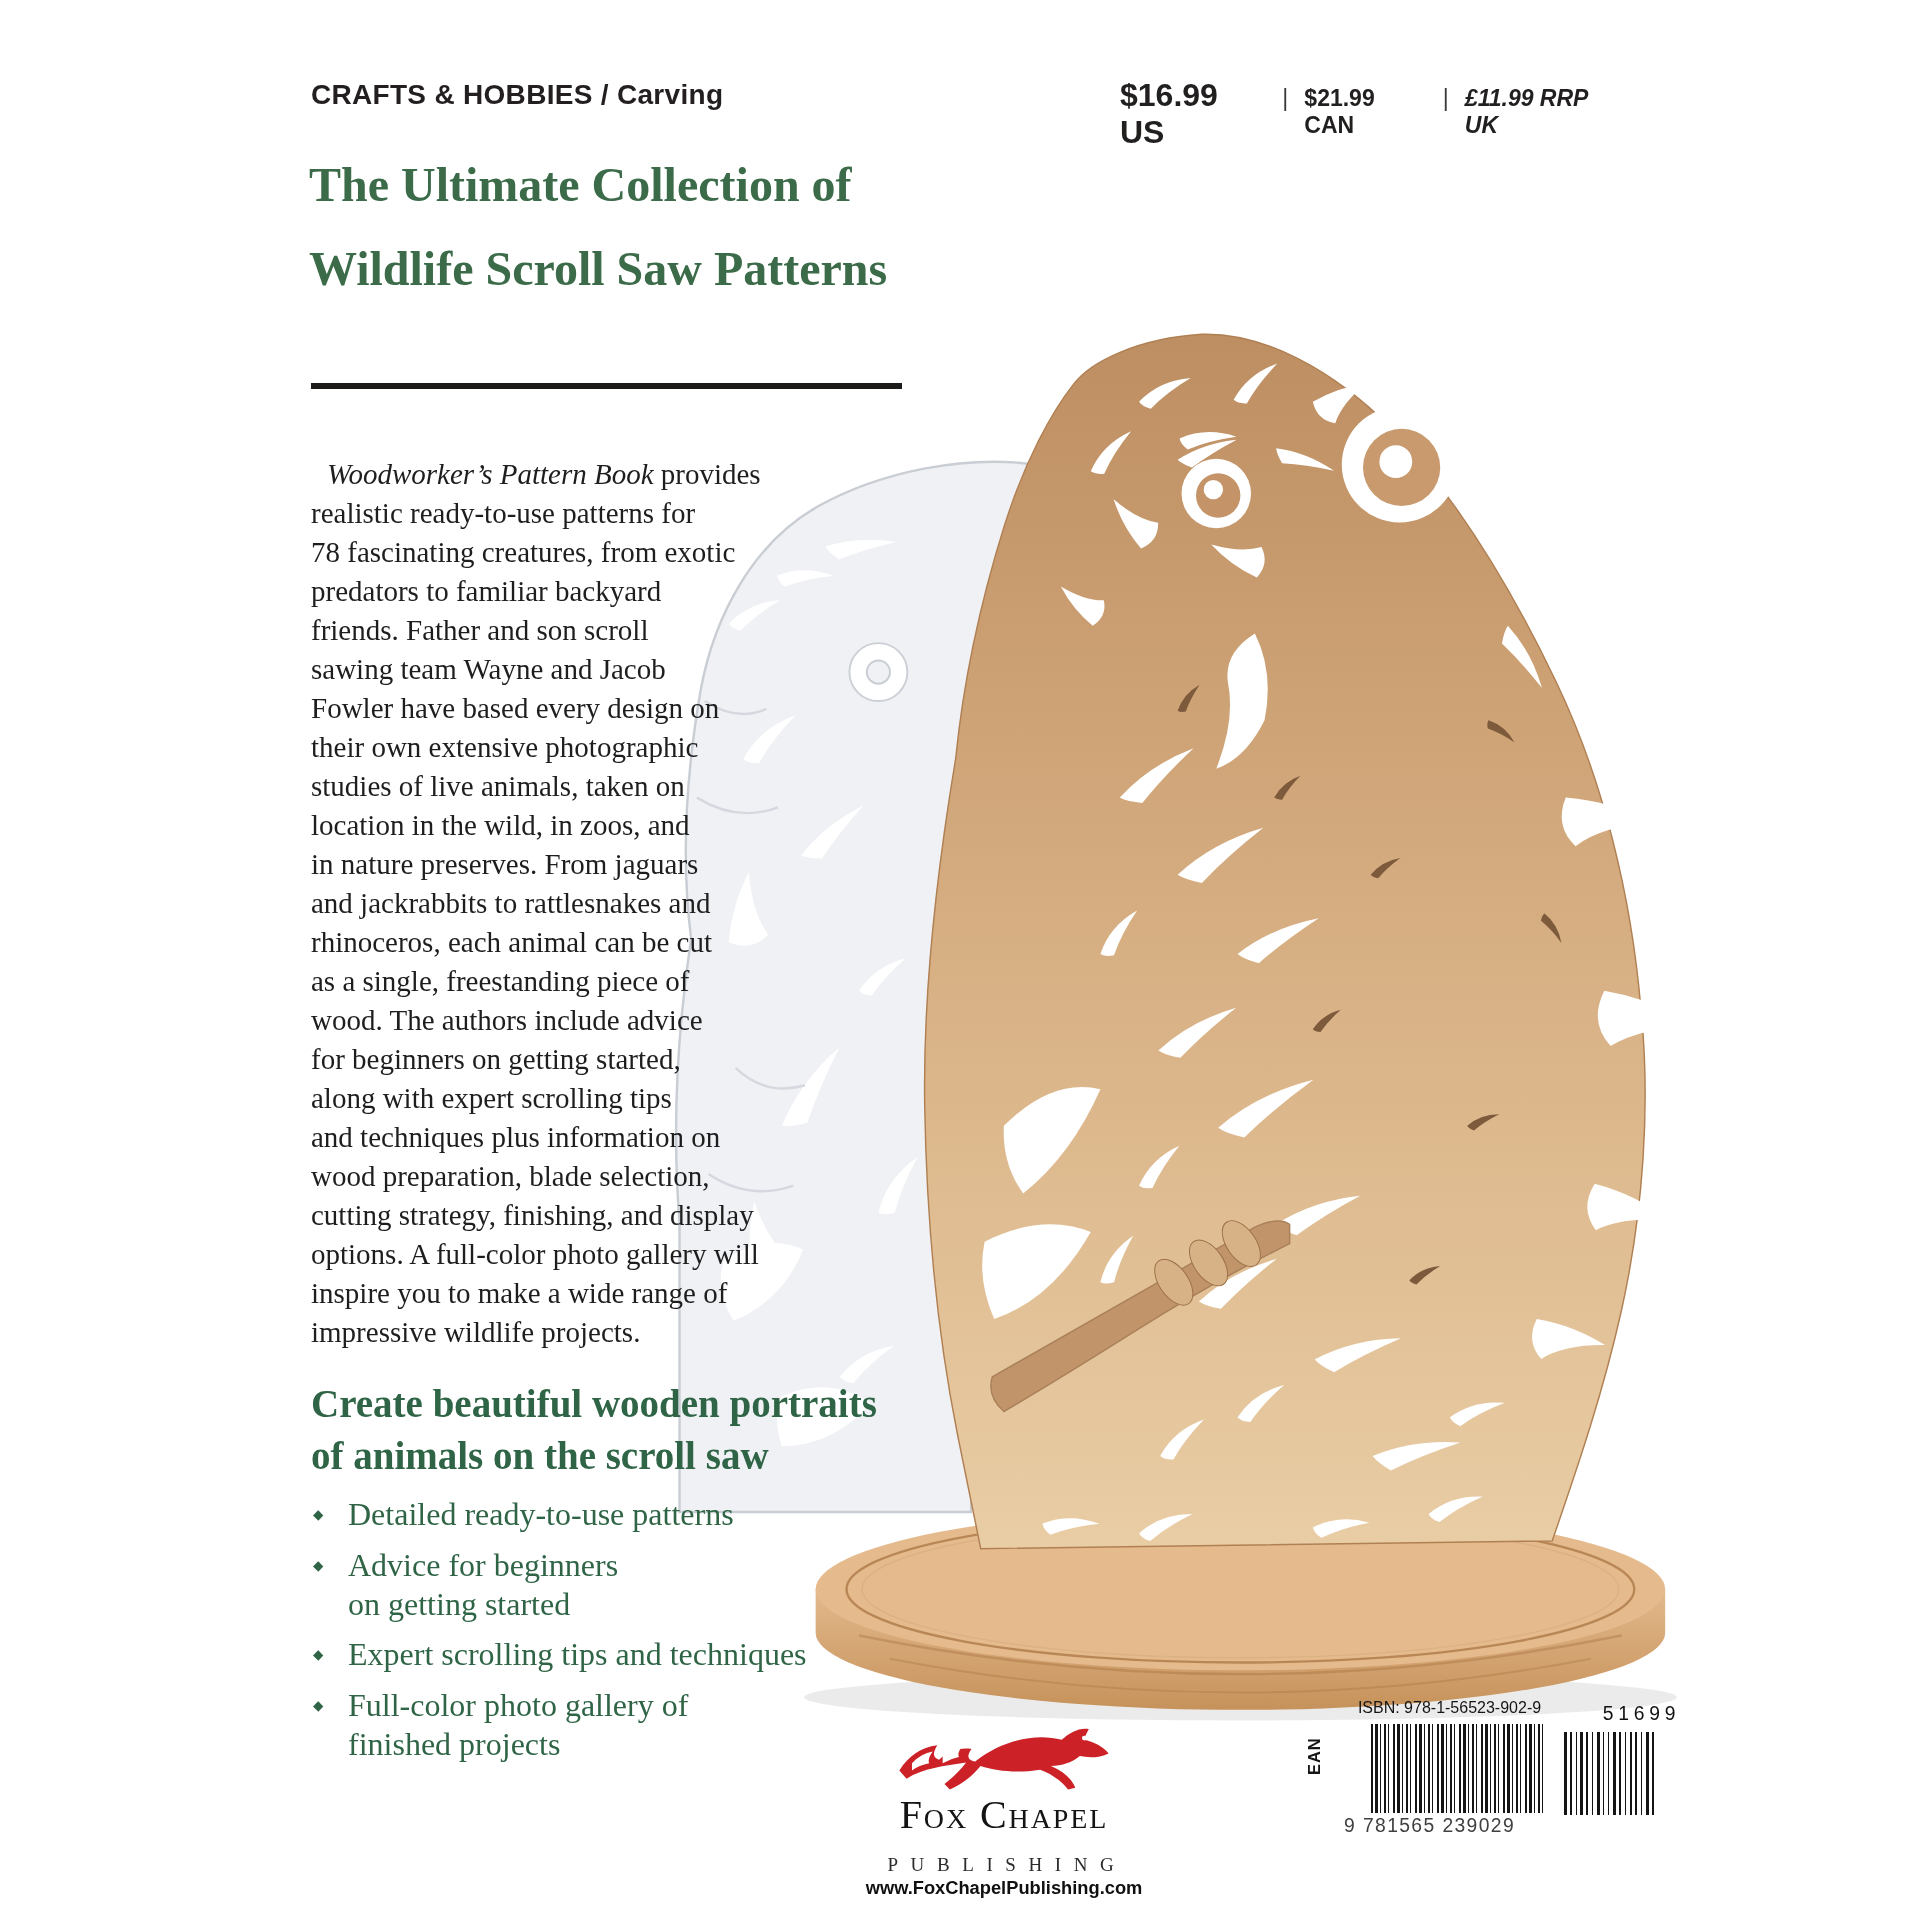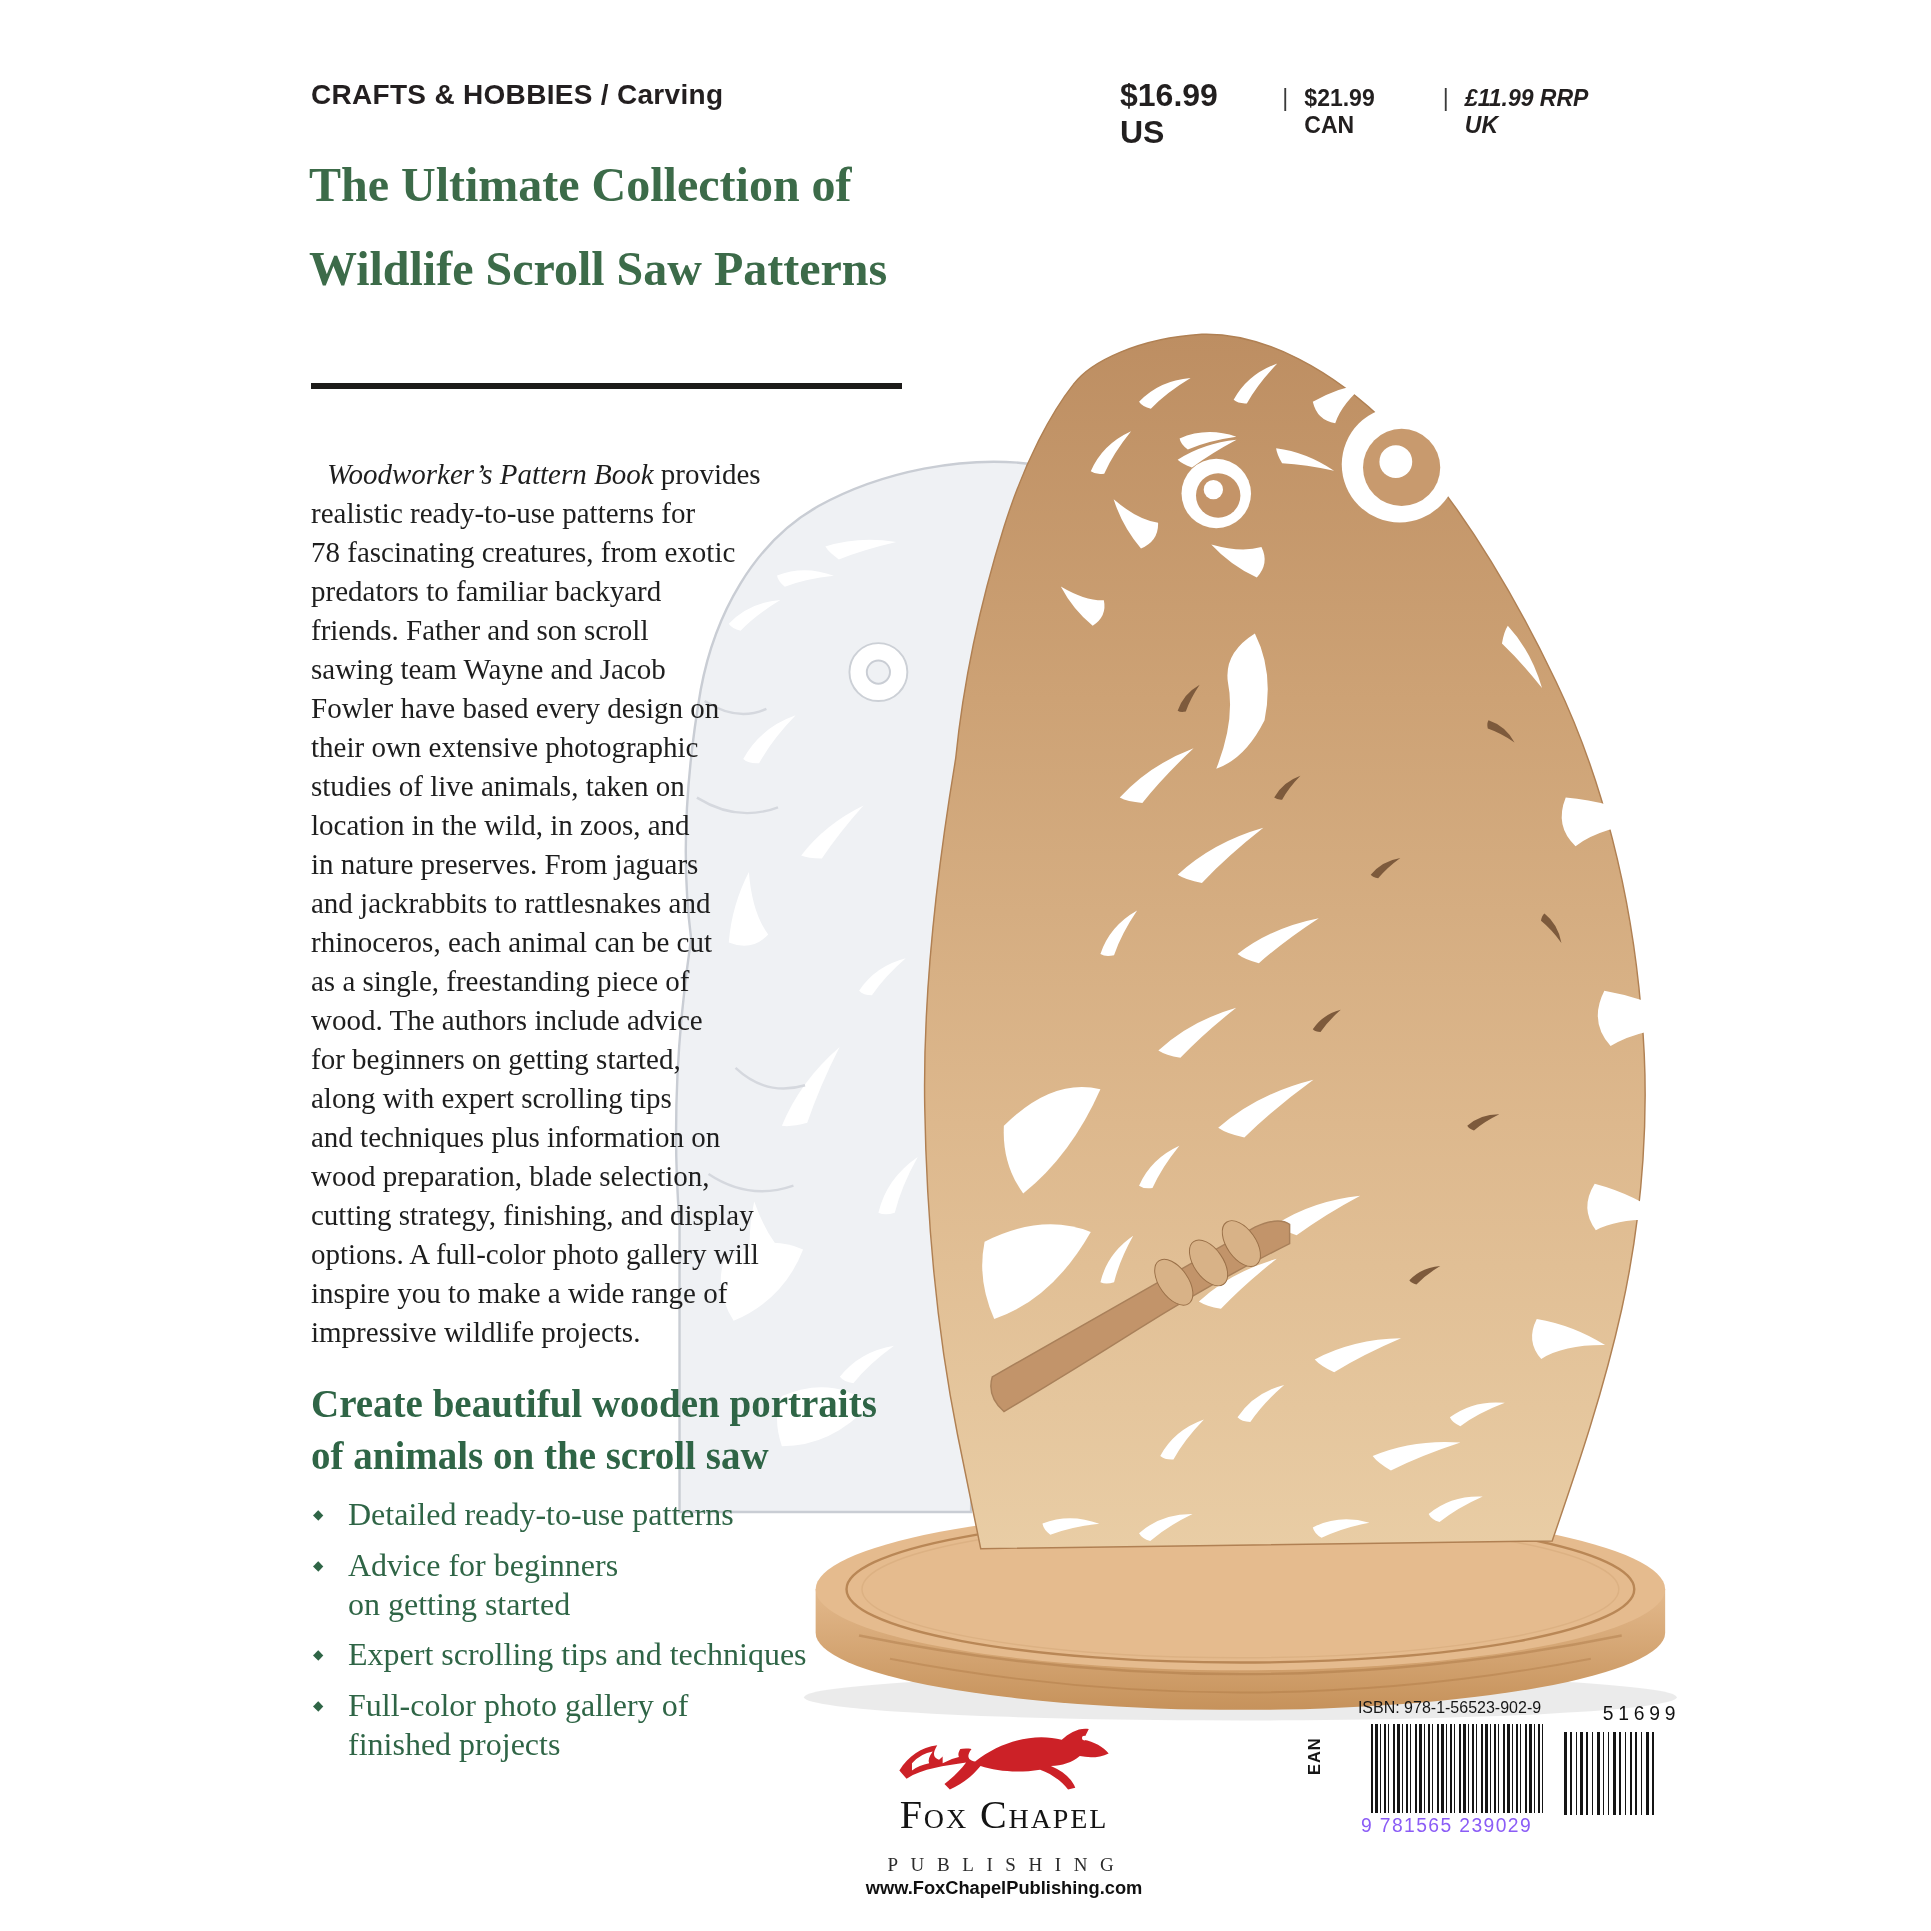--- a/index.html
+++ b/index.html
@@ -42,22 +42,22 @@
   .ean-label{left:1305px;top:1775px;font-family:"Liberation Sans",sans-serif;font-weight:700;
              font-size:16.4px;letter-spacing:1px;color:#161616;transform:rotate(-90deg);
              transform-origin:0 0;}
   .main-bars{left:1371px;top:1724px;width:172px;height:89px;
              background:repeating-linear-gradient(90deg,#151515 0 1.9px,#fff 1.9px 3.9px,#151515 3.9px 6.8px,
              #fff 6.8px 8.7px,#151515 8.7px 9.7px,#fff 9.7px 12.6px,#151515 12.6px 15.4px,#fff 15.4px 17.4px,
              #151515 17.4px 18.3px,#fff 18.3px 22px);}
   .supp-bars{left:1564px;top:1732px;width:91px;height:83px;
              background:repeating-linear-gradient(90deg,#151515 0 2.9px,#fff 2.9px 5.8px,#151515 5.8px 7.7px,
              #fff 7.7px 11.6px,#151515 11.6px 12.6px,#fff 12.6px 16.4px);}
-  .main-digits{left:1344px;top:1815px;width:205px;text-align:center;
-               font-family:"Liberation Sans",sans-serif;font-size:19.3px;letter-spacing:1.4px;color:#8b5cf6;}
+  .main-digits{left:1344px;top:1815px;width:205px;text-align:left;
+               font-family:"Liberation Sans",sans-serif;font-size:19.3px;letter-spacing:1.4px;color:#404040;}
   .supp-digits{left:1564px;top:1703px;width:91px;text-align:center;
                font-family:"Liberation Sans",sans-serif;font-size:19.3px;letter-spacing:4.8px;color:#111;margin-left:32px;}
 
   .artwork{left:637px;top:257px;width:1062px;height:1477px;z-index:1;}
   .text-layer{z-index:2;}
 </style>
 </head>
 <body>
 
 <div class="cover">

